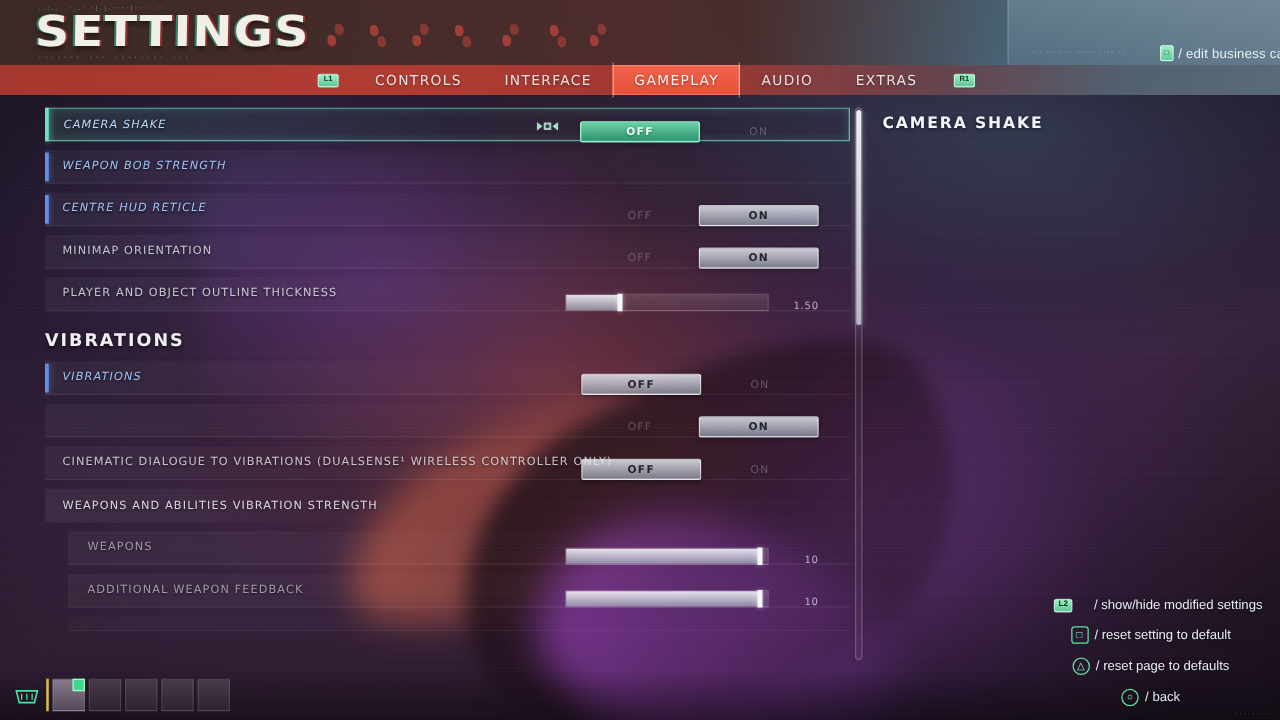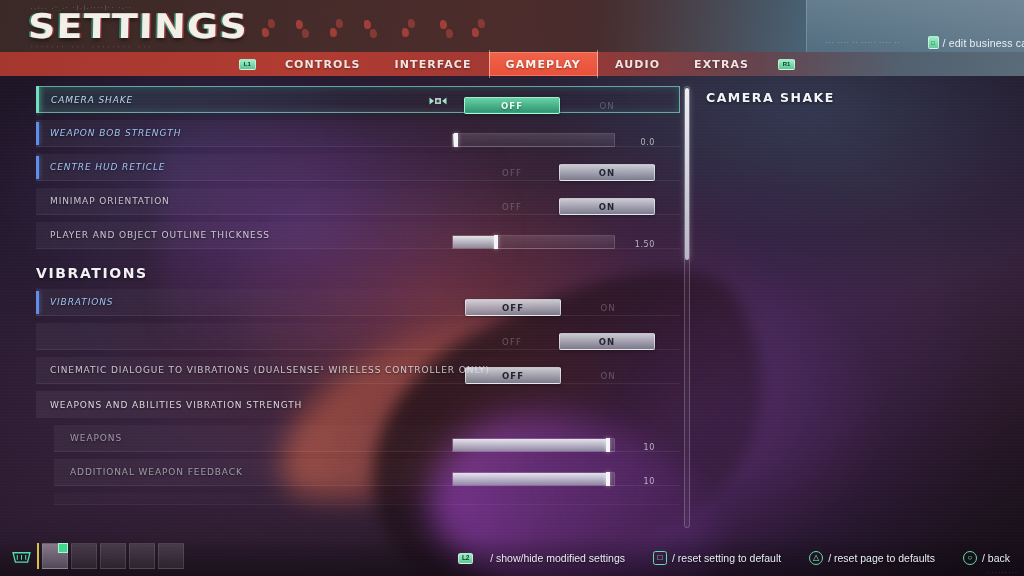--- a/index.html
+++ b/index.html
@@ -222,21 +222,21 @@
     margin: 0 12px;
     flex: none;
   }
   .tab {
     position: relative;
     height: 24px;
     padding: 0 17px;
     display: flex; align-items: center;
     font-family: "DejaVu Sans", sans-serif;
     font-size: 11px;
-    font-weight: bold;
+    font-weight: normal;
     letter-spacing: 1.1px;
     color: #f0e3e0;
     text-shadow: 0 1px 2px rgba(0,0,0,0.4);
     white-space: nowrap;
   }
   .tab.active {
     background: linear-gradient(180deg, #f0634a, #e8503a);
     color: #fff3ee;
     box-shadow: inset 0 0 0 1px rgba(255,180,160,0.35);
   }
@@ -484,21 +484,22 @@
     width: 10px; height: 10px;
     background: #3fd98e;
     border: 1px solid rgba(255,255,255,0.6);
   }
 
   .hints {
     position: absolute;
     right: 14px; bottom: 11px;
     display: flex;
     align-items: center;
-    gap: 28px;
+    gap: 11px;
+    flex-direction: column;
   }
   .hint {
     display: flex;
     align-items: center;
     gap: 5px;
   }
   .hint-glyph {
     display: inline-flex;
     align-items: center; justify-content: center;
     width: 14px; height: 14px;
@@ -607,27 +608,20 @@
               </svg></span>
             <div class="toggle-pair">
               <div class="toggle-opt on">OFF</div>
               <div class="toggle-opt">ON</div>
             </div>
           </div>
         </div>
         <div class="row">
           <span class="mod-marker"></span>
           <span class="row-label modified">WEAPON BOB STRENGTH</span>
-          <div class="row-control">
-            <div class="slider">
-              <div class="slider-fill" style="width: 2%;"></div>
-              <div class="slider-knob" style="left: calc(2% - 2px);"></div>
-            </div>
-            <div class="slider-value">0.0</div>
-          </div>
         </div>
         <div class="row">
           <span class="mod-marker"></span>
           <span class="row-label modified">CENTRE HUD RETICLE</span>
           <div class="row-control">
             <div class="toggle-pair">
               <div class="toggle-opt">OFF</div>
               <div class="toggle-opt on">ON</div>
             </div>
           </div>

